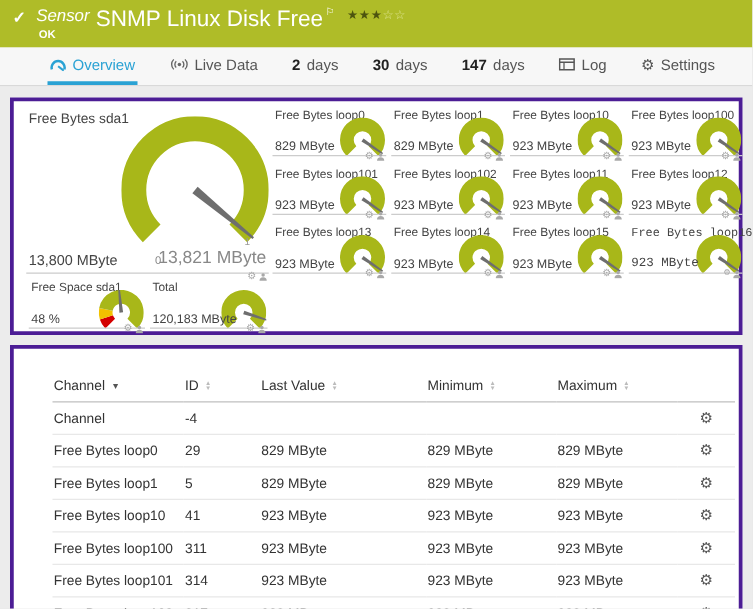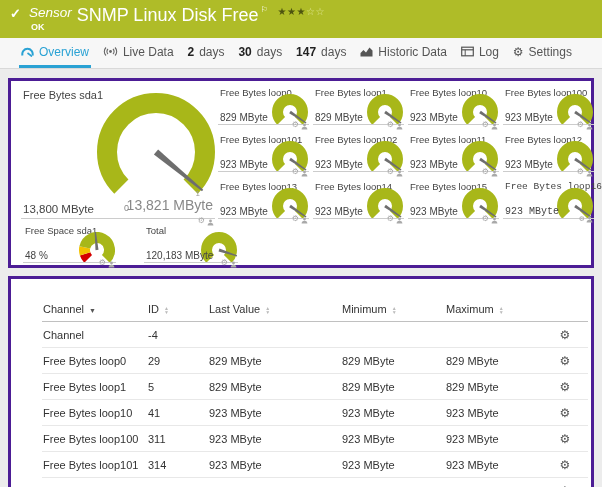--- a/index.html
+++ b/index.html
@@ -12,21 +12,21 @@
   .kind{font-style:italic;font-size:13.5px;margin-right:5px;}
   .title{font-size:18px;}
   .flag{font-size:8px;vertical-align:top;margin-left:2px;}
   .stars{margin-left:10px;font-size:10px;letter-spacing:0.5px;margin-top:1px;cursor:pointer;}
   .stars .on{color:#4d540f;}
   .stars .off{color:#dde48f;}
   #status-ok{position:absolute;left:31px;top:22px;font-size:9px;font-weight:bold;}
   
   #tab-bar{position:absolute;left:0;top:38px;width:602px;height:31px;background:#f7f7f7;
            border-bottom:1px solid #d9d9d9;display:flex;justify-content:space-between;
-           padding:0 28px 0 19px;box-sizing:border-box;text-align:center;}
+           padding:0 28px 0 38px;box-sizing:border-box;text-align:center;}
   .tab{display:flex;align-items:center;gap:5px;font-size:12px;color:#555;cursor:pointer;
        border-bottom:3px solid transparent;padding:0 2px;box-sizing:border-box;white-space:nowrap;}
   .tab.active{color:#2aa2d4;border-bottom-color:#2aa2d4;}
   .tab .num{font-weight:bold;color:#222;}
   .tab.active .tab-label{color:#2aa2d4;}
   .tabicon{display:inline-flex;align-items:center;}
   .tab .gearglyph{font-size:12px;line-height:1;}
   
   .panel{position:absolute;left:8px;width:586px;background:#fff;border:3px solid #4c1d95;box-sizing:border-box;}
   #gauges-panel{top:78px;height:190px;}
@@ -103,28 +103,20 @@
         <span class="num">2</span>
         <span class="tab-label">days</span>
       </div>
       <div class="tab">
         <span class="num">30</span>
         <span class="tab-label">days</span>
       </div>
       <div class="tab">
         <span class="num">147</span>
         <span class="tab-label">days</span>
-      </div>
-      <div class="tab">
-        <span class="tabicon">
-          <svg width="13" height="11" viewBox="0 0 13 11">
-            <path d="M0.5 10.5 L0.5 7 L3.5 4 L6 6.5 L9.5 1.5 L12.5 4.5 L12.5 10.5 Z" fill="#555"></path>
-          </svg>
-        </span>
-        <span class="tab-label">Historic Data</span>
       </div>
       <div class="tab">
         <span class="tabicon">
           <svg width="13" height="11" viewBox="0 0 13 11">
             <rect x="0.7" y="1.2" width="11.6" height="8.6" fill="none" stroke="#555" stroke-width="1.2"></rect>
             <line x1="0.7" y1="3.8" x2="12.3" y2="3.8" stroke="#555" stroke-width="1.2"></line>
             <line x1="4.2" y1="3.8" x2="4.2" y2="9.8" stroke="#555" stroke-width="1"></line>
           </svg>
         </span>
         <span class="tab-label">Log</span>
@@ -361,21 +353,21 @@
         <div class="tvalue">48 %</div>
         <div class="tline"></div>
         <div class="ticons">
           <span class="gearglyph">⚙</span>
           <span><svg width="7" height="7" viewBox="0 0 7 7">
               <circle cx="3.5" cy="2" r="1.4" fill="#a9a9a9"></circle>
               <path d="M0.6 6.6 A2.9 2.9 0 0 1 6.4 6.6 Z" fill="#a9a9a9"></path>
             </svg></span>
         </div>
       </div>
-      <div class="tile" style="left: 109px; top: 144px; width: 94px; margin-left: 24px;">
+      <div class="tile" style="left: 109px; top: 144px; width: 94px;">
         <div class="tlabel">Total</div>
         <svg width="36" height="36" class="g">
           <path d="M 9.16 26.84 A 12.5 12.5 0 1 1 26.84 26.84" fill="none" stroke="#a8b719" stroke-width="11"></path>
           <polygon points="17.54,19.43 18.46,16.57 36.73,23.46 36.36,24.60" fill="#6e6e6e"></polygon>
         </svg>
         <div class="tvalue">120,183 MByte</div>
         <div class="tline"></div>
         <div class="ticons">
           <span class="gearglyph">⚙</span>
           <span><svg width="7" height="7" viewBox="0 0 7 7">

